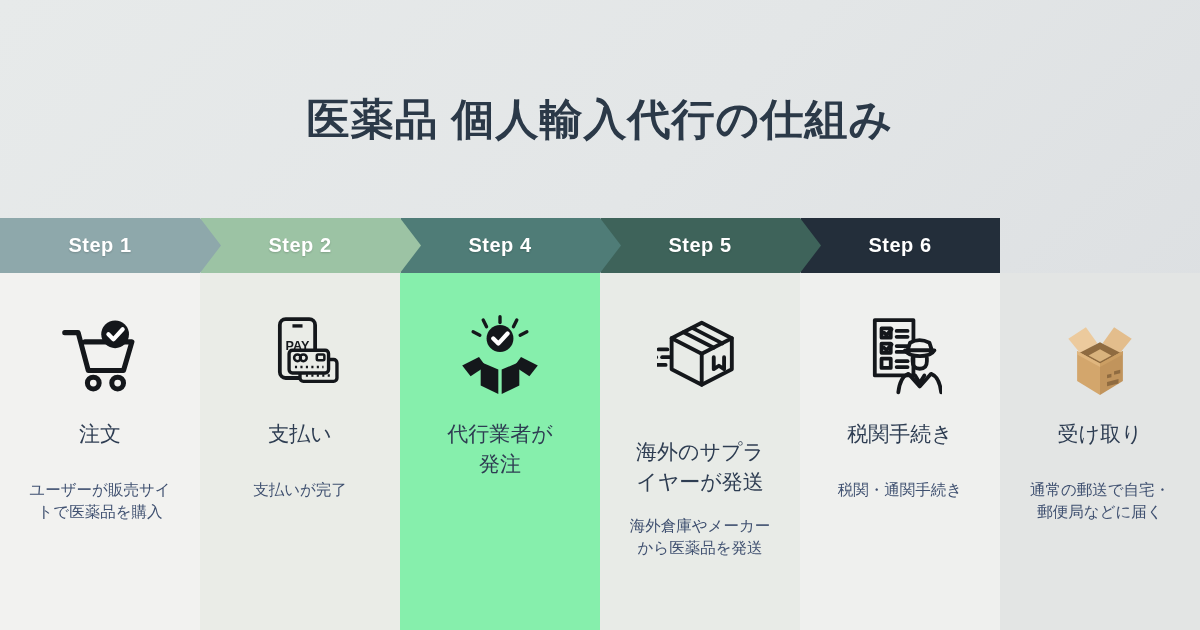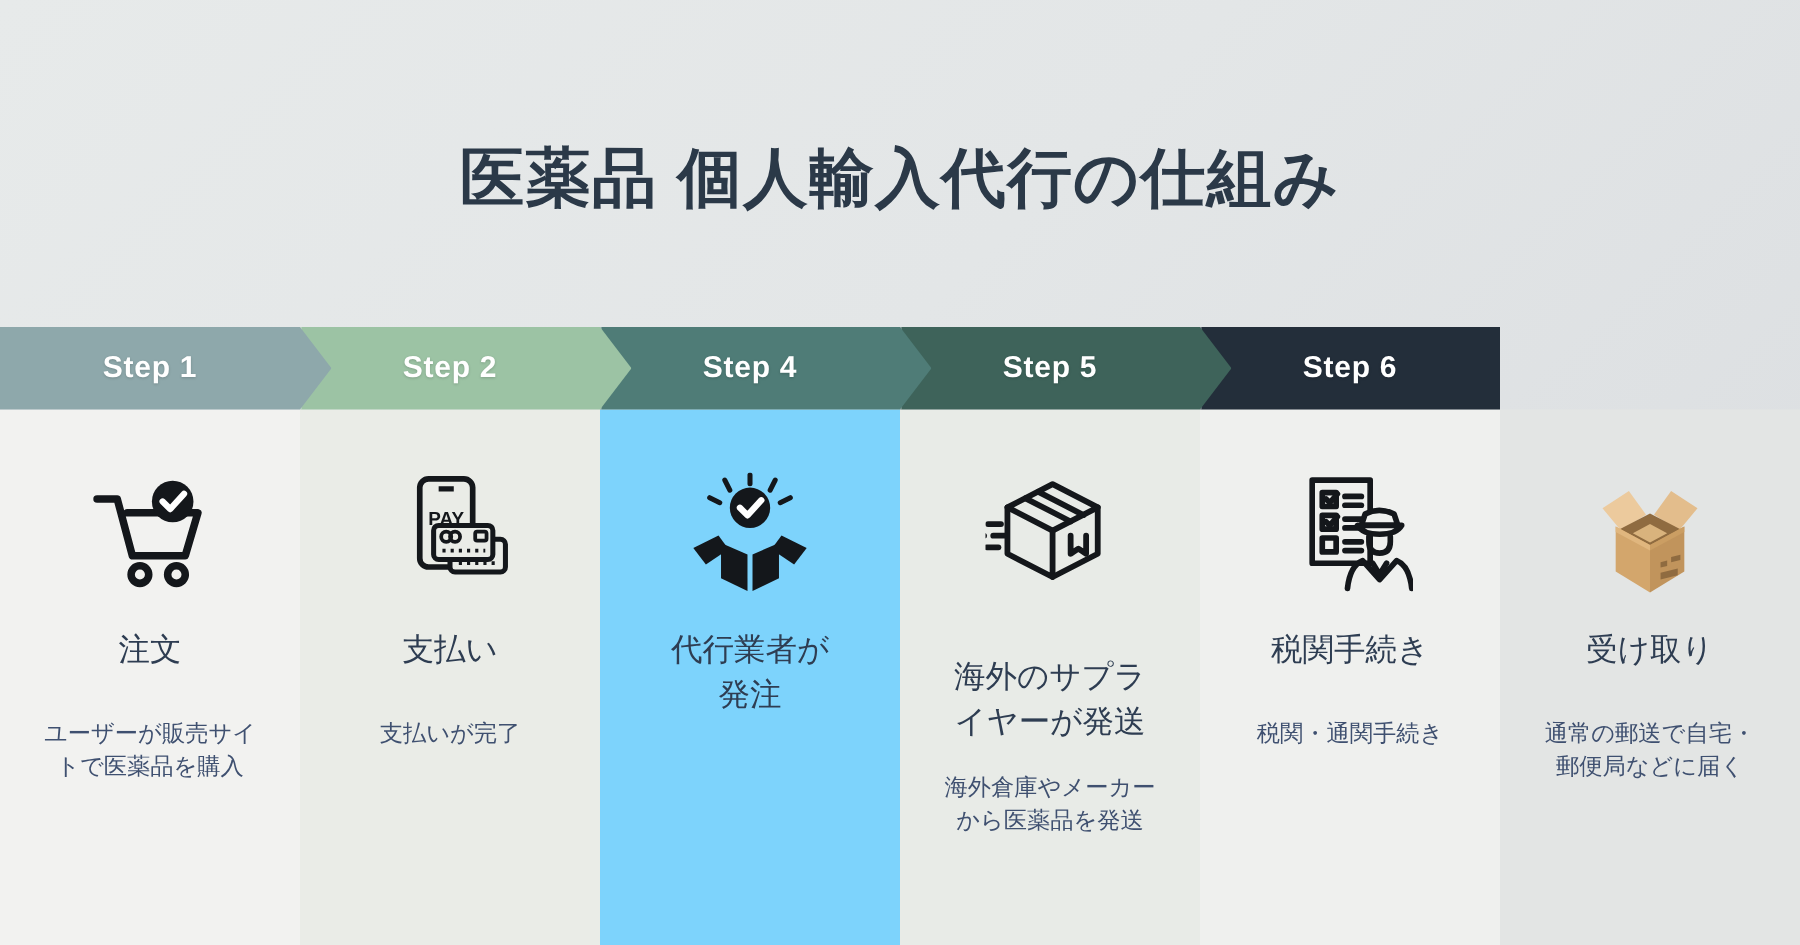--- a/index.html
+++ b/index.html
@@ -133,21 +133,21 @@
           <circle cx="47" cy="51" r="4" fill="none" stroke="#14171b" stroke-width="3"></circle>
           <circle cx="54" cy="51" r="4" fill="none" stroke="#14171b" stroke-width="3"></circle>
           <rect x="70" y="47" width="9" height="7" rx="1.5" fill="none" stroke="#14171b" stroke-width="3"></rect>
           <line x1="44" y1="62" x2="78" y2="62" stroke="#14171b" stroke-width="3" stroke-dasharray="2.5 4"></line>
         </svg>
       </div>
       <div class="col-title">支払い</div>
       <div class="col-desc">支払いが完了</div>
     </div>
 
-    <div class="col" style="background-color: #7dd3fc;">
+    <div class="col" style="background-color: #86efac;">
       <div class="icon-wrap">
         <svg width="84" height="84" viewBox="0 0 100 100">
           <g stroke="#14171b" stroke-width="4" stroke-linecap="round">
             <line x1="30" y1="6" x2="34" y2="14"></line>
             <line x1="50" y1="2" x2="50" y2="9"></line>
             <line x1="70" y1="6" x2="66" y2="14"></line>
             <line x1="18" y1="20" x2="26" y2="24"></line>
             <line x1="82" y1="20" x2="74" y2="24"></line>
           </g>
           <circle cx="50" cy="28" r="16" fill="#14171b"></circle>

